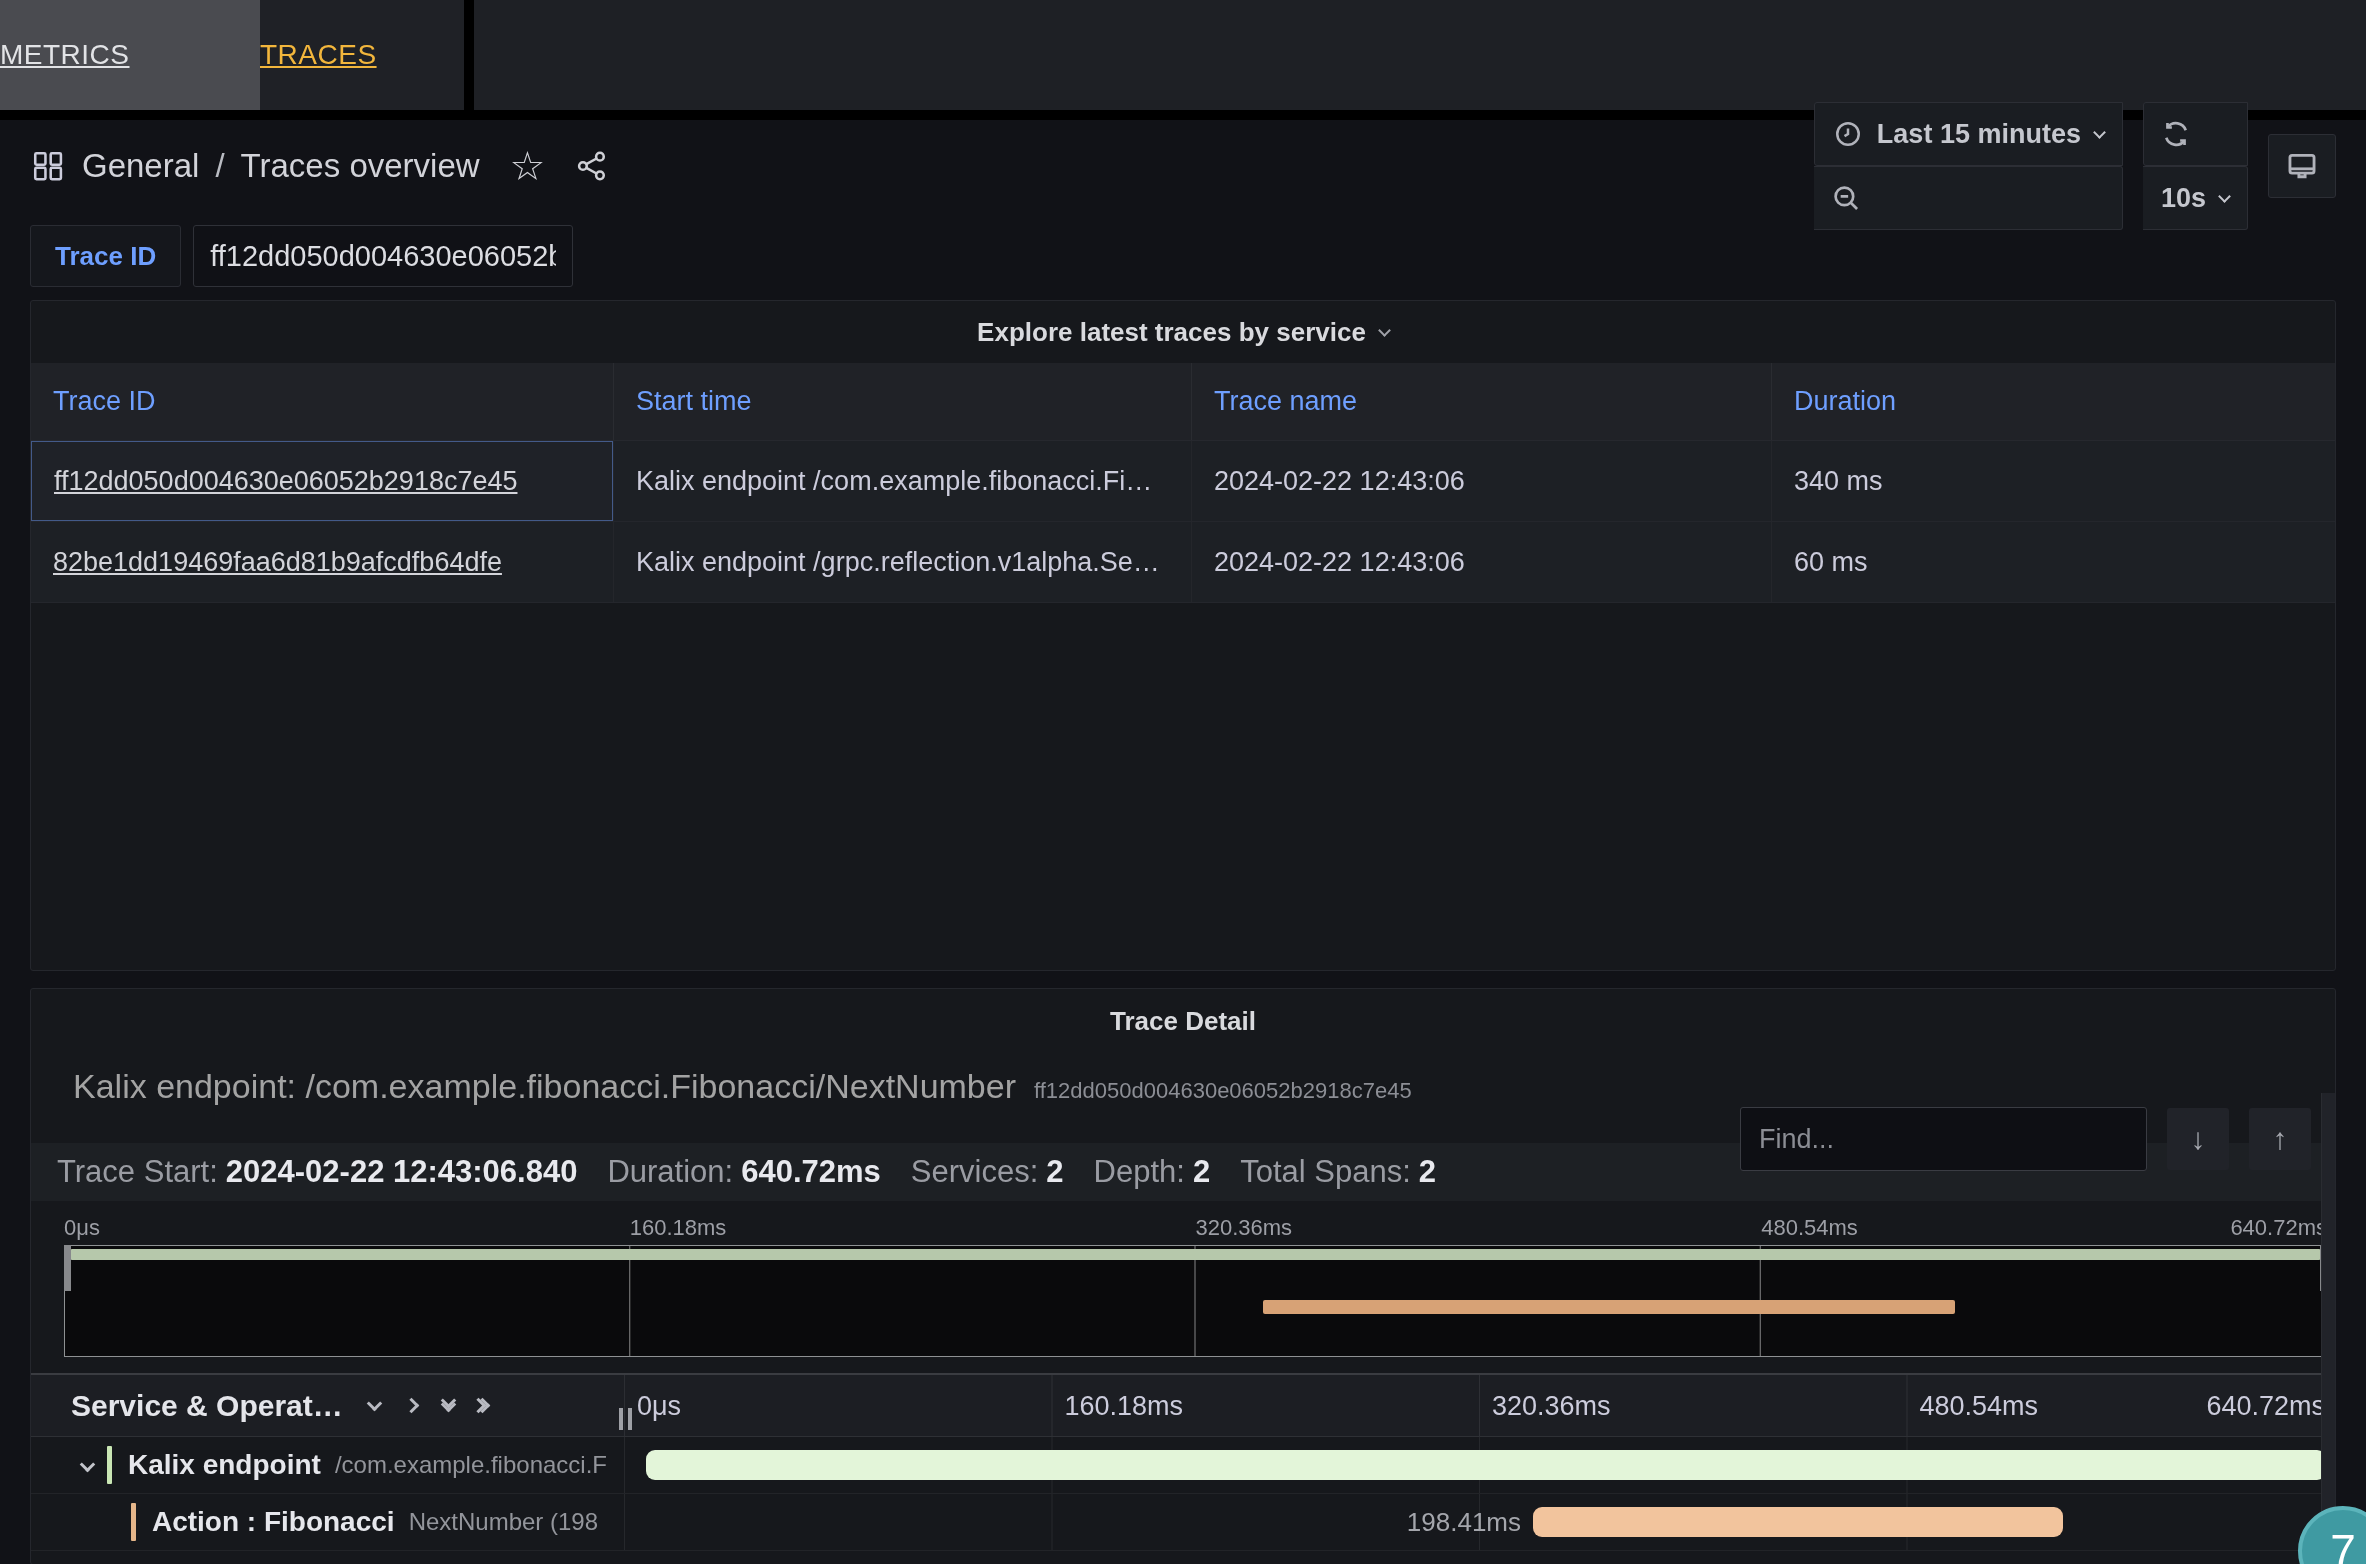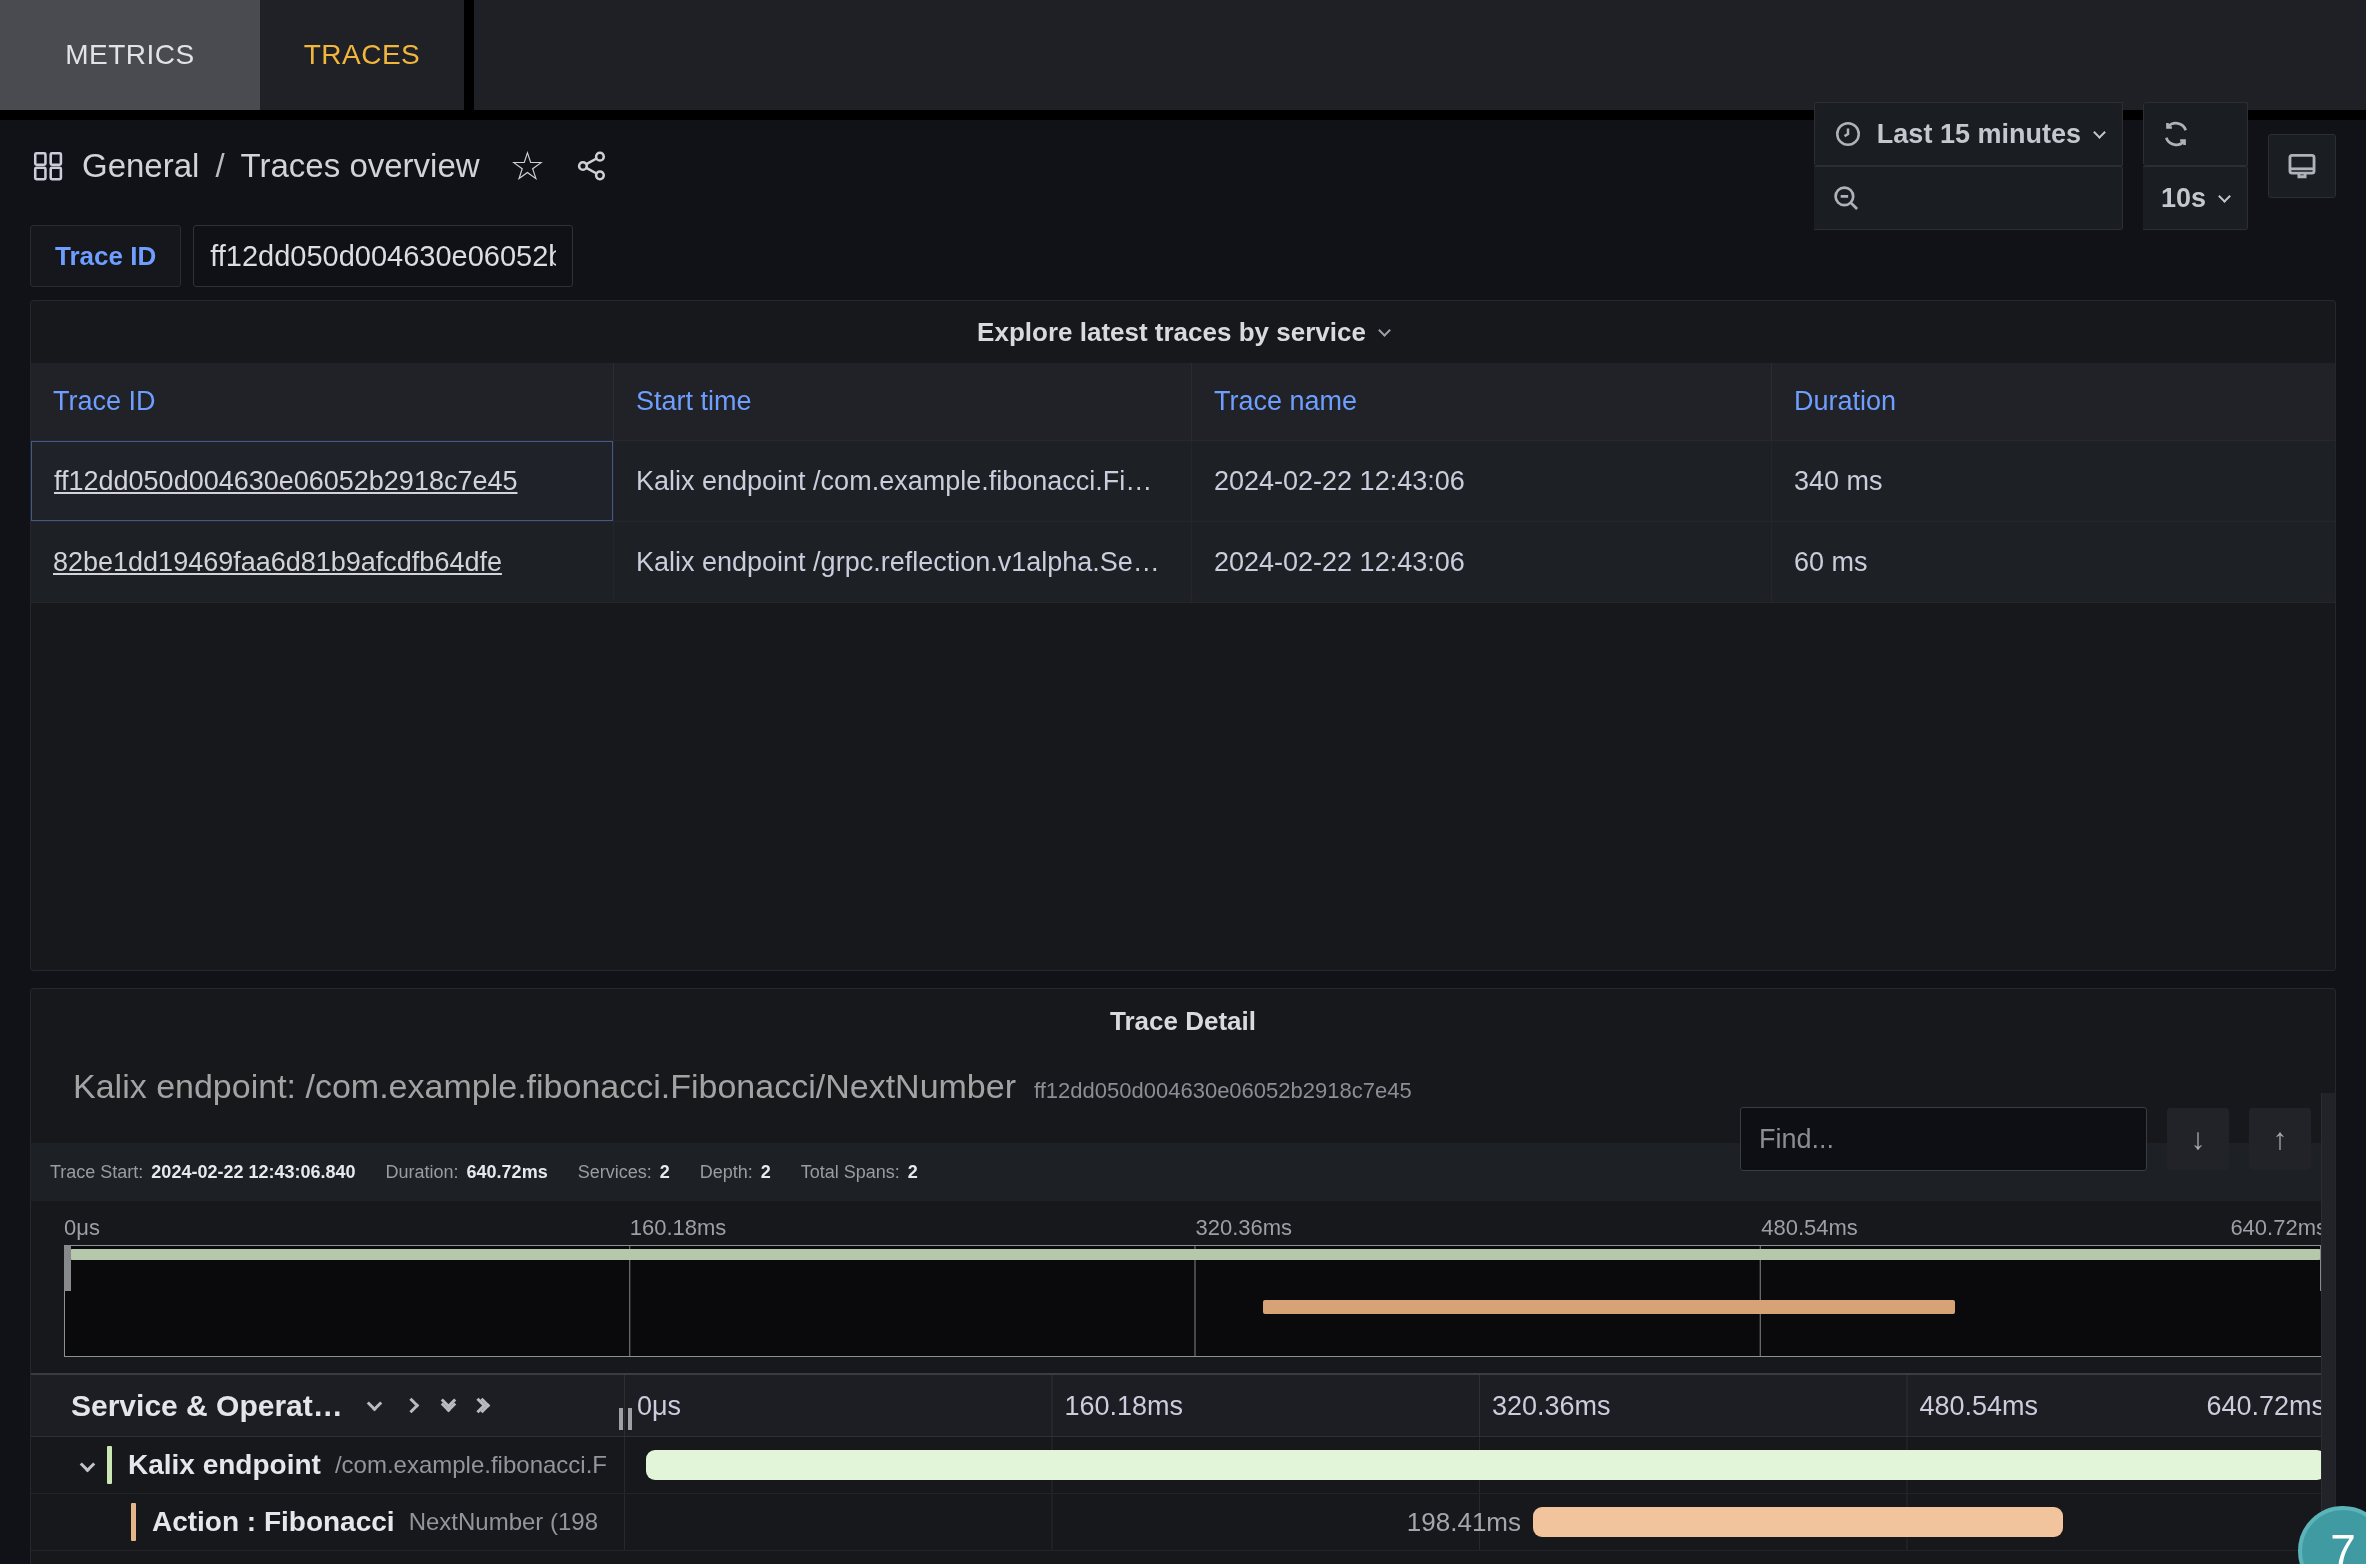--- a/index.html
+++ b/index.html
@@ -2,21 +2,21 @@
 <html><head>
 <meta charset="utf-8">
 <style>
   * { margin:0; padding:0; box-sizing:border-box; }
   html,body { background:#000; }
   body { font-family:"Liberation Sans","DejaVu Sans",sans-serif; }
   #app { position:relative; width:2366px; height:1564px; background:#111217; overflow:hidden; color:#ccccdc; }
 
   
   .tabbar { position:absolute; top:0; left:0; width:100%; height:110px; display:flex; background:#1e2025; }
-  .tab { display:flex; align-items:center; justify-content:center; font-size:28px; letter-spacing:.5px; cursor:pointer; }
+  .tab { display:flex; align-items:center; justify-content:flex-start; font-size:28px; letter-spacing:.5px; cursor:pointer;text-decoration:underline; }
   .tab-metrics { width:260px; background:#4a4b50; color:#e2e3e6; }
   .tab-traces { width:204px; background:#1f2126; color:#f2b63c; }
   .tab-divider { width:10px; background:#000; }
   .tab-fill { flex:1; background:#1e2025; }
   .black-strip { position:absolute; top:110px; left:0; width:100%; height:10px; background:#000; }
 
   
   .page-header { position:absolute; top:132px; left:30px; right:30px; height:68px; display:flex; align-items:center; justify-content:space-between; }
   .crumbs { display:flex; align-items:center; gap:16px; }
   .crumbs svg { display:block; }
@@ -64,21 +64,21 @@
 
   .td-titlebar { margin-top:14px; padding-left:42px; height:56px; display:flex; align-items:baseline; }
   .td-title { font-size:34px; font-weight:500; color:#a3a3a3; }
   .td-traceid { font-size:22px; color:#8c8e95; margin-left:18px; }
 
   .find-group { position:absolute; top:118px; right:24px; display:flex; align-items:center; gap:20px; }
   .find-input { width:407px; height:64px; background:#0e0f14; border:1px solid #3a3c43; border-radius:3px; color:#dcdde2; font-size:27px; padding:0 18px; font-family:inherit; outline:none; }
   .find-input::placeholder { color:#8b8d94; }
   .find-btn { width:62px; height:62px; background:#212329; border:none; border-radius:3px; color:#a6a8af; font-size:30px; cursor:pointer; }
 
-  .stats-bar { margin-top:20px; height:58px; background:#1d2024; display:flex; align-items:center; padding-left:19px; font-size:18px; color:#9a9ca3; }
+  .stats-bar { margin-top:20px; height:58px; background:#1d2024; display:flex; align-items:center; padding-left:26px; font-size:31px; color:#9a9ca3; }
   .stat { margin-right:30px; white-space:nowrap; }
   .stat b { color:#e8e9ee; font-weight:700; margin-left:8px; }
 
   .mini-labels { position:relative; margin:14px 8px 0 33px; height:28px; font-size:22px; color:#9d9fa6; }
   .mini-labels span { position:absolute; top:0; }
   .mini-canvas { position:relative; margin:2px 8px 0 33px; height:112px; background:#0a0a0c; border:1px solid #8e9193;
     background-image:linear-gradient(to left, rgba(255,255,255,.5) 1px, transparent 1px); background-size:25% 100%; cursor:crosshair; }
   .mini-bar { position:absolute; border-radius:2px; }
   .mini-handle { position:absolute; top:-1px; width:7px; height:46px; background:#87898c; cursor:ew-resize; }
   .mini-handle.left { left:-1px; } .mini-handle.right { right:-1px; }

